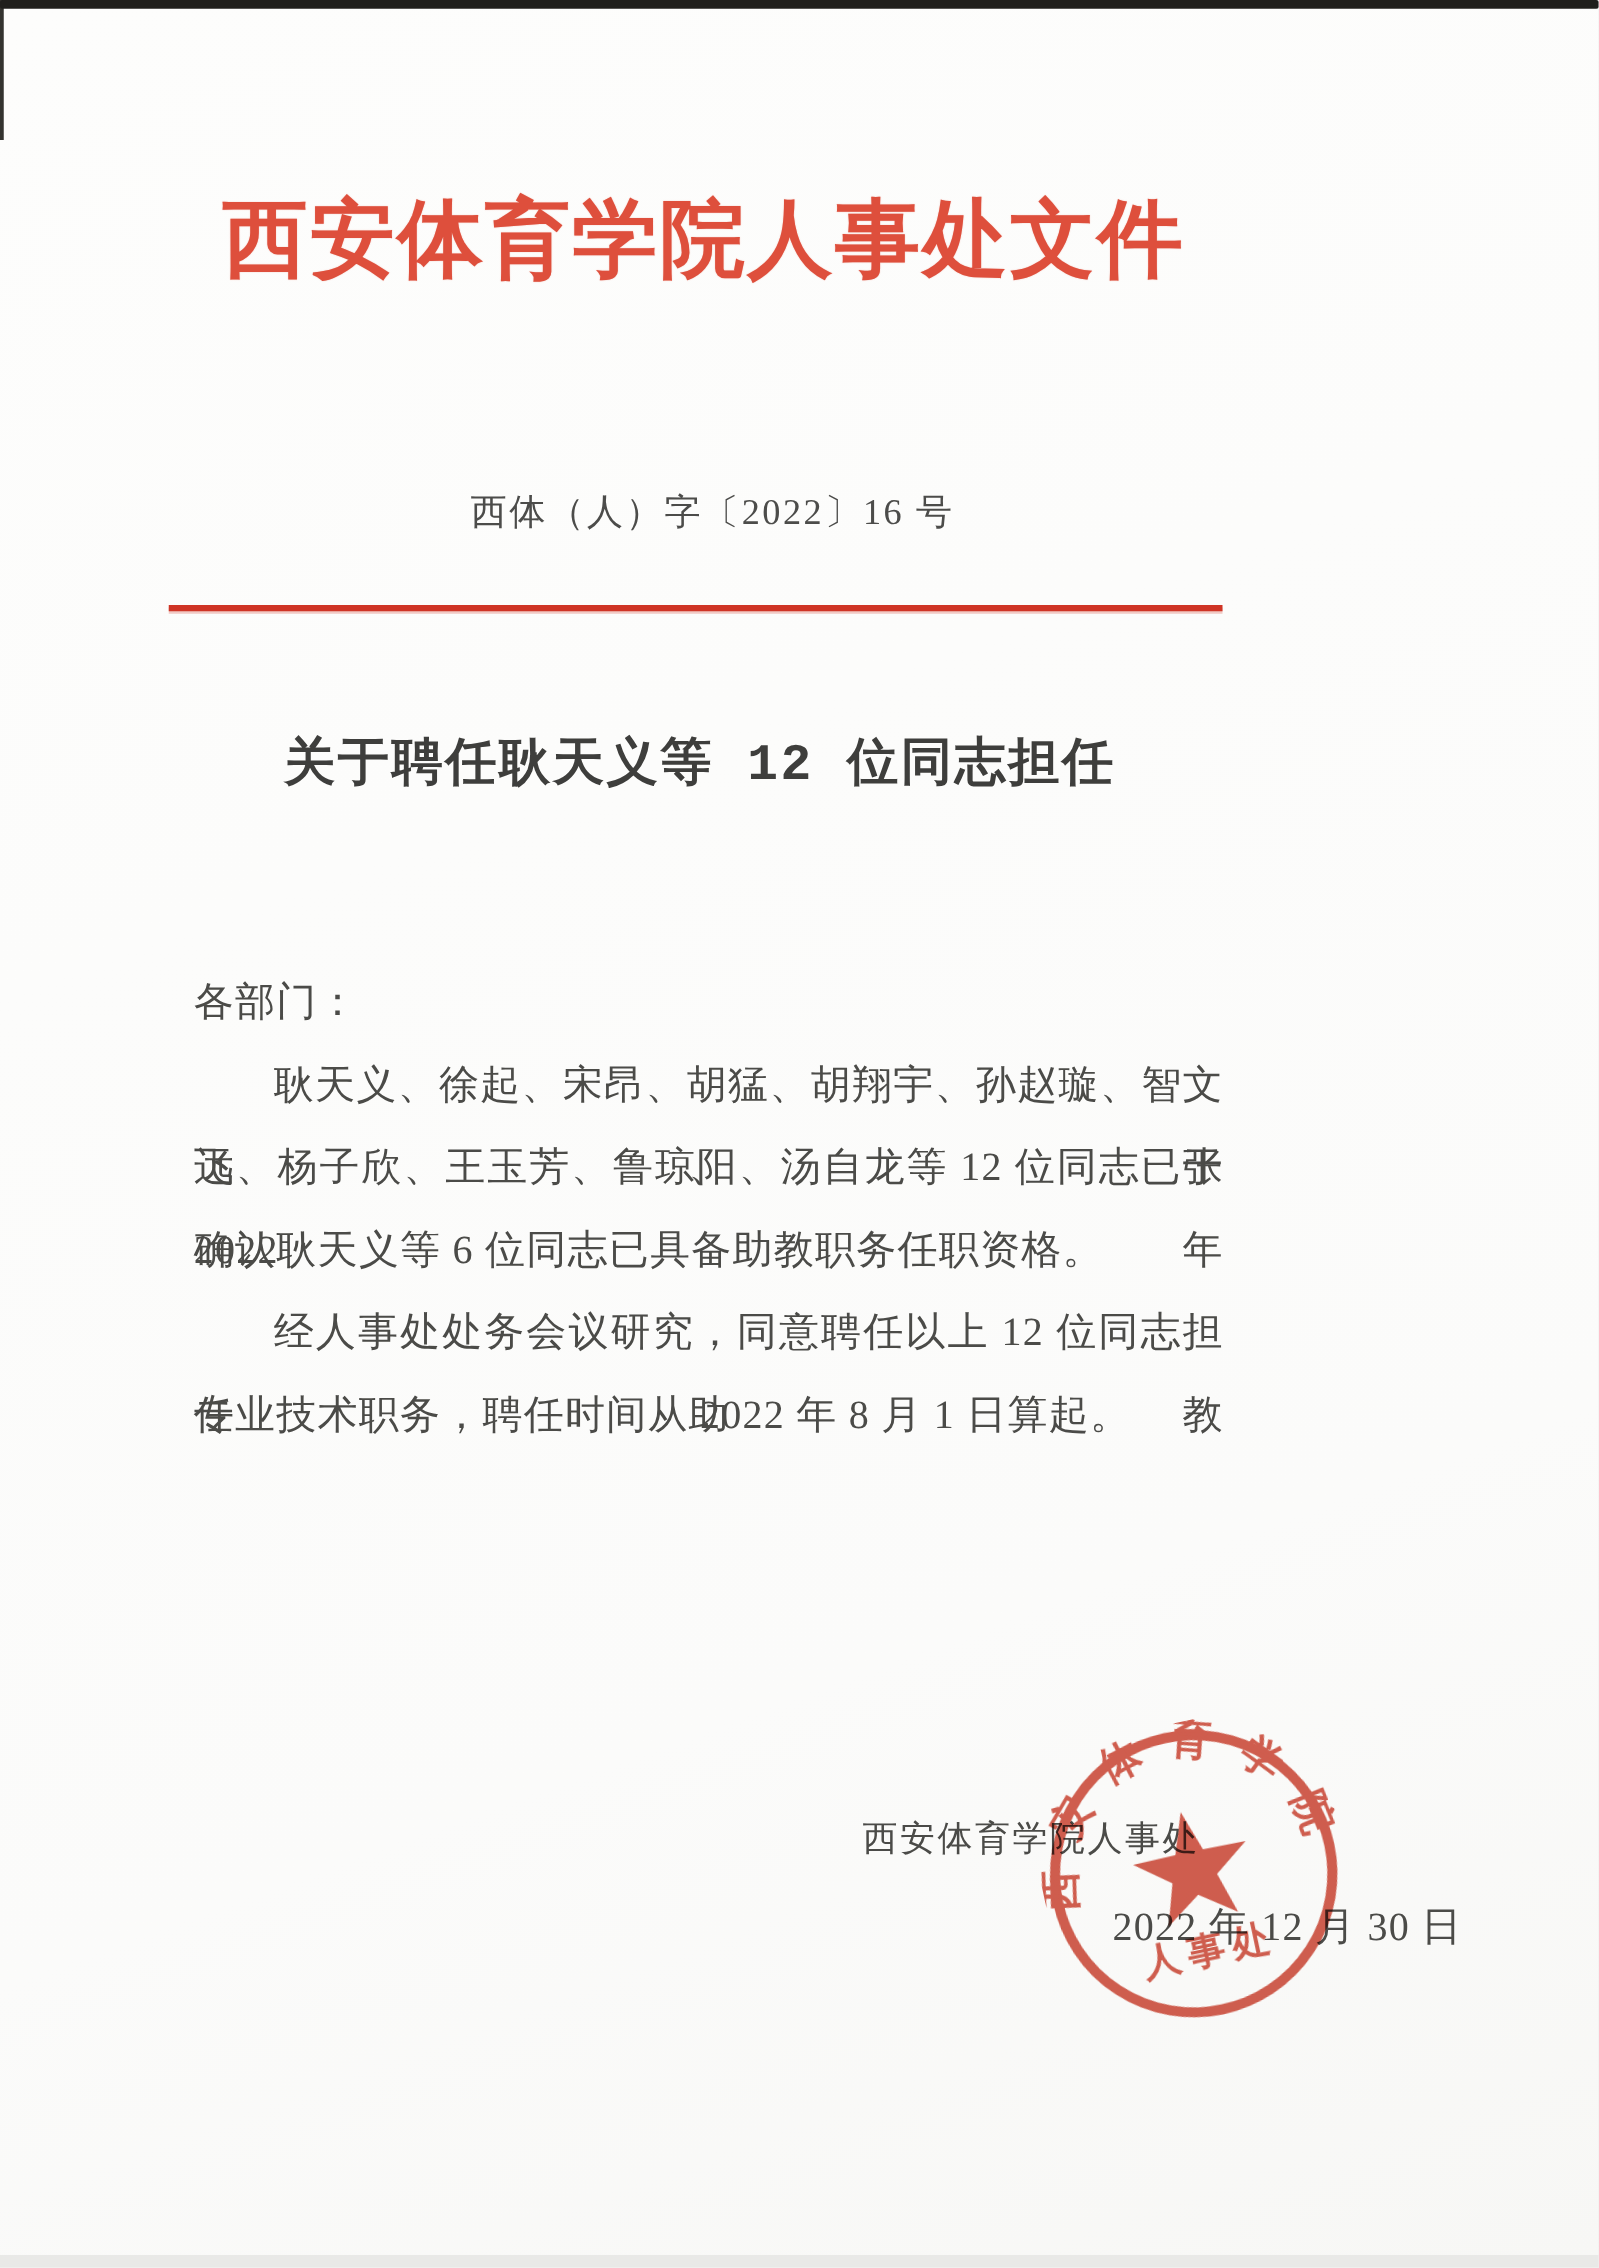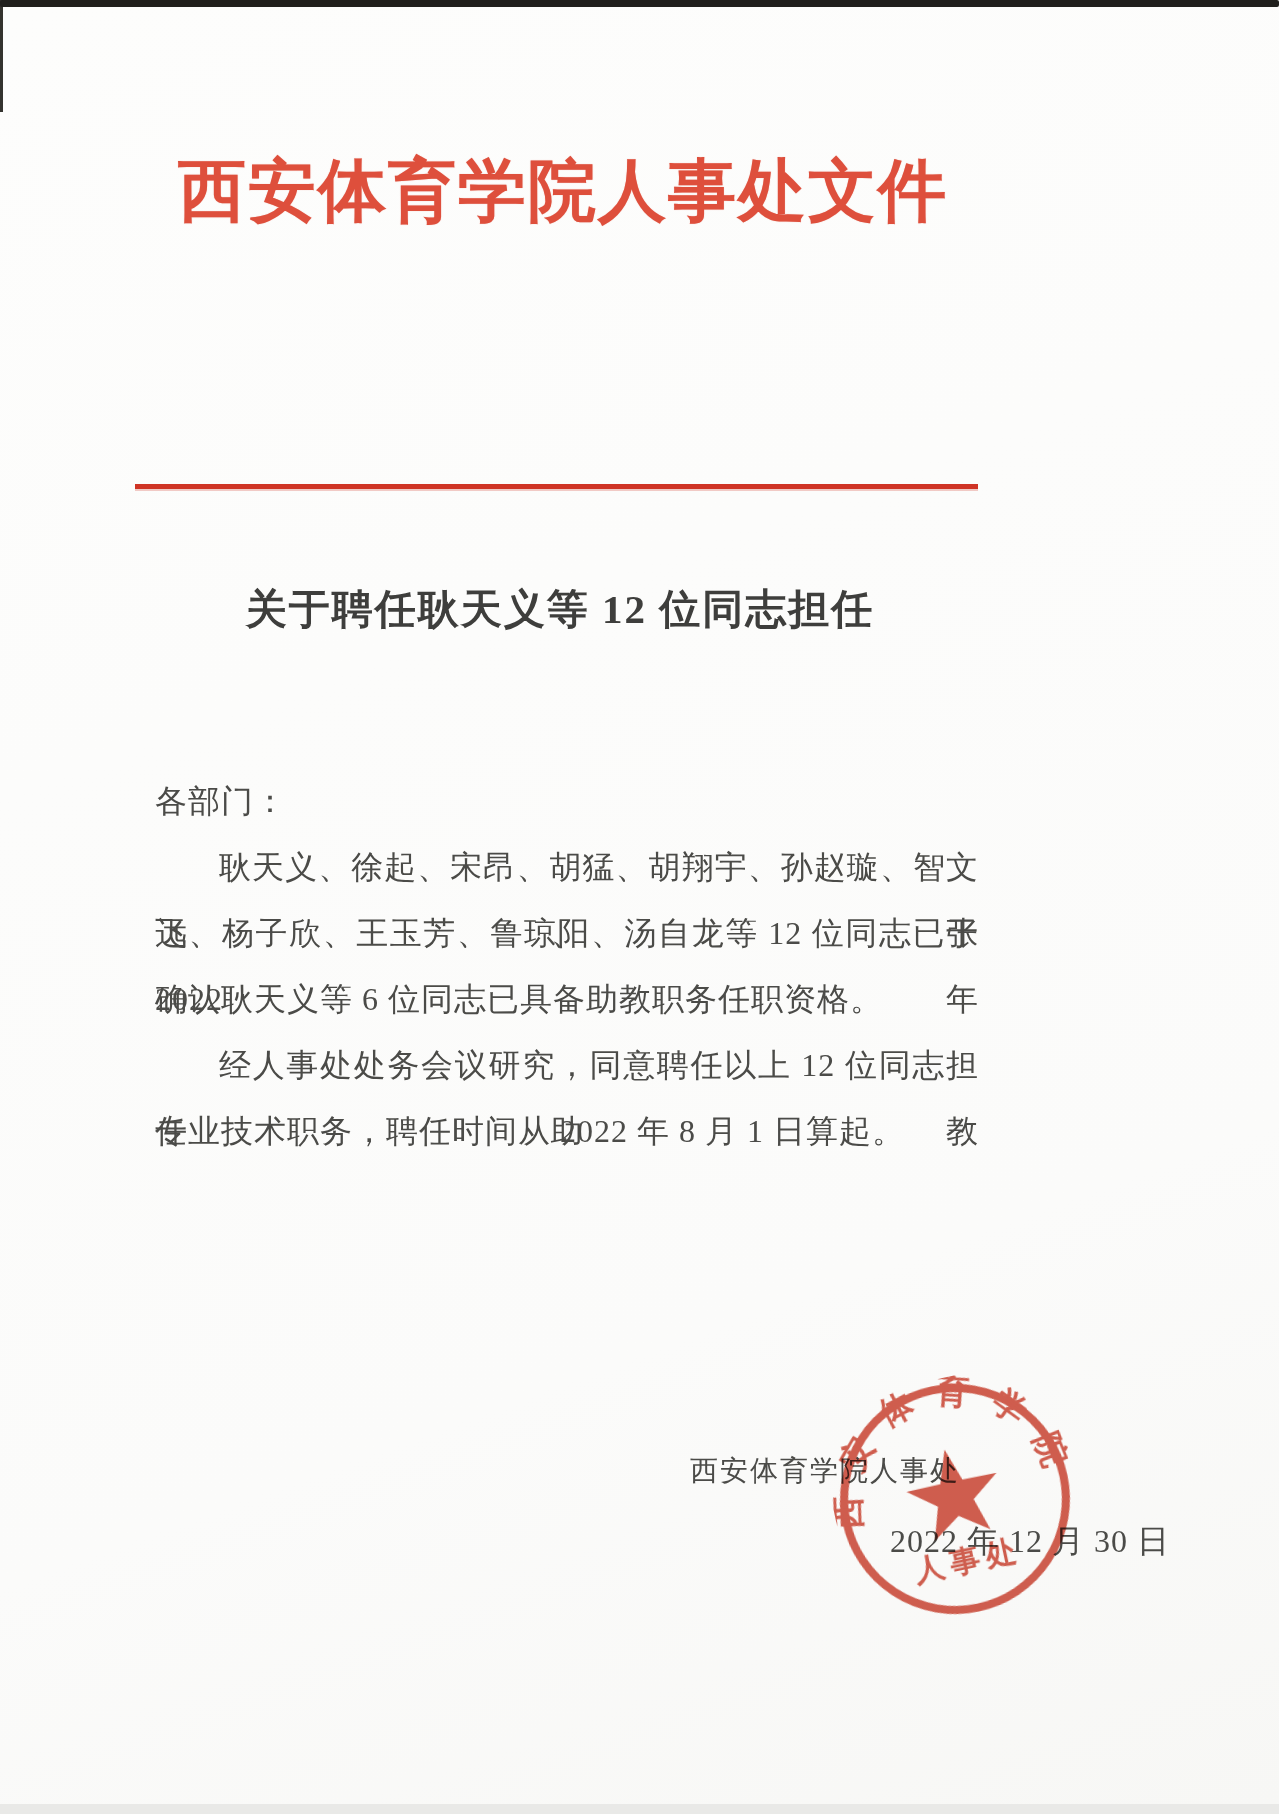--- a/index.html
+++ b/index.html
@@ -40,20 +40,21 @@
   }
   .red-rule {
     position: absolute; left: 135px; top: 484px; width: 843px; height: 5px;
     background: #cf3425;
     box-shadow: 0 2px 0 rgba(207,52,37,.25);
   }
   .doc-title {
     position: absolute; left: 0; width: 1120px; text-align: center;
     font-size: 41px; font-weight: 700; color: #3e3e3c; letter-spacing: 2px;
     white-space: nowrap;
+    font-family: Liberation Mono, monospace;
   }
   .doc-title.l1 { top: 582px; }
   .doc-title.l2 { top: 686px; }
   .body-block {
     position: absolute; left: 155px; top: 768px; width: 824px;
     font-size: 32px; color: #4b4b48; letter-spacing: 1px;
   }
   .body-line {
     height: 66px; line-height: 66px; white-space: nowrap;
   }
@@ -82,20 +83,21 @@
   }
   .seal text { fill: #cc4331; font-family: "Liberation Serif", "DejaVu Serif", serif; font-weight: 700; }
 </style>
 </head>
 <body>
 
 <div class="page">
 
   <div class="red-header">西安体育学院人事处文件</div>
 
+  <div class="doc-number">西体（人）字〔2022〕16 号</div>
 
   <div class="red-rule"></div>
 
   <div class="doc-title l1">关于聘任耿天义等 12 位同志担任</div>
 
   <div class="body-block">
     <div class="body-line">各部门：</div>
     <div class="body-line just indent">耿天义、徐起、宋昂、胡猛、胡翔宇、孙赵璇、智文飞、张</div>
     <div class="body-line just">远、杨子欣、王玉芳、鲁琼阳、汤自龙等 12 位同志已于 2022 年</div>
     <div class="body-line">确认耿天义等 6 位同志已具备助教职务任职资格。</div>

